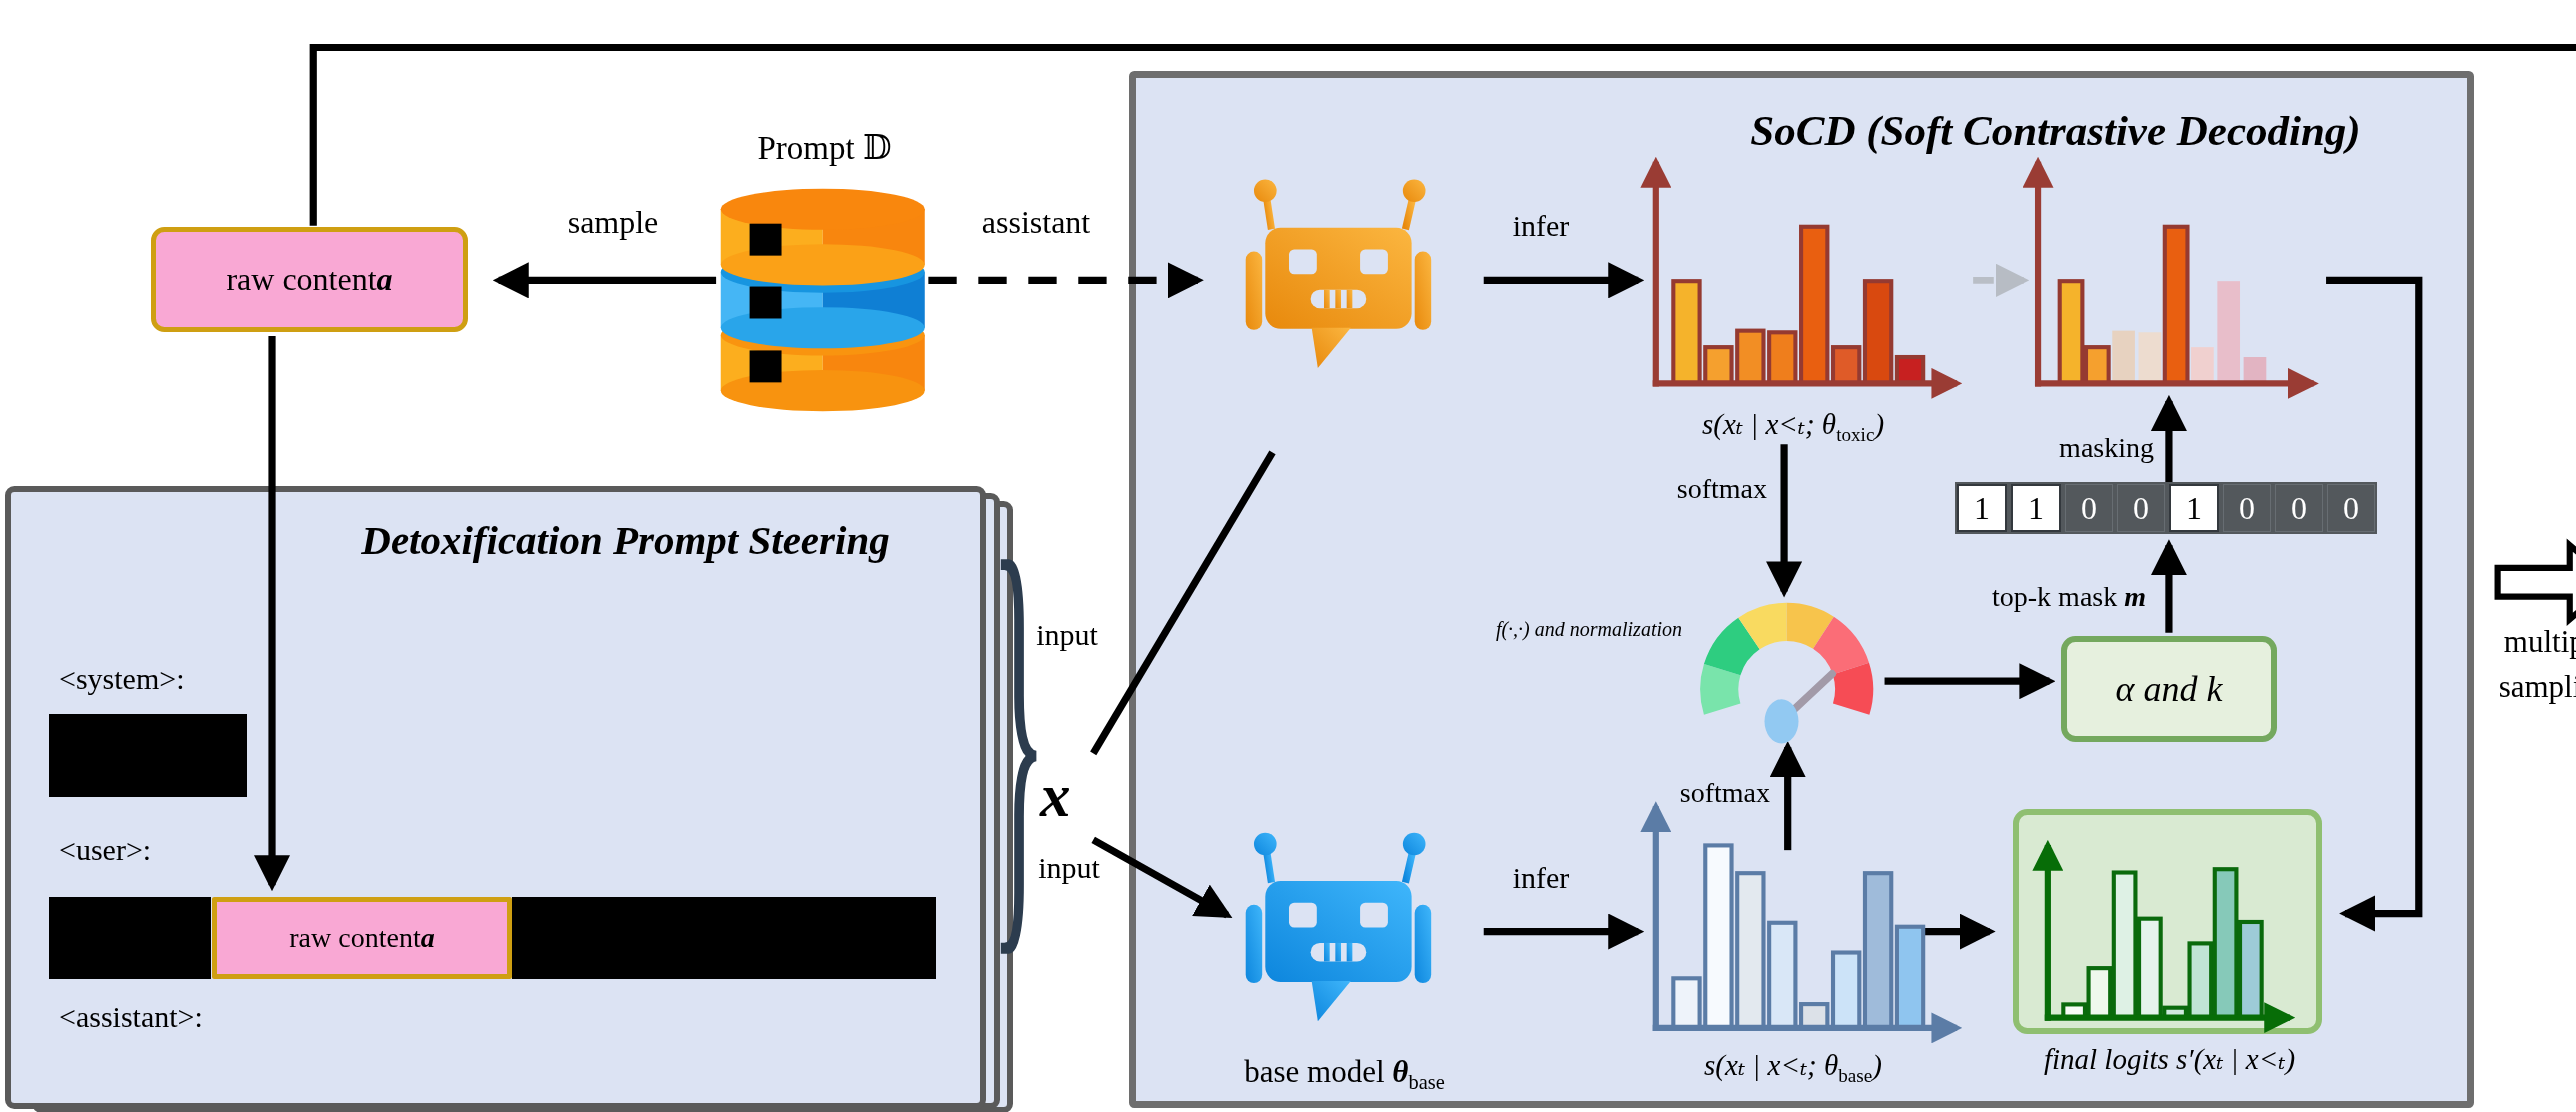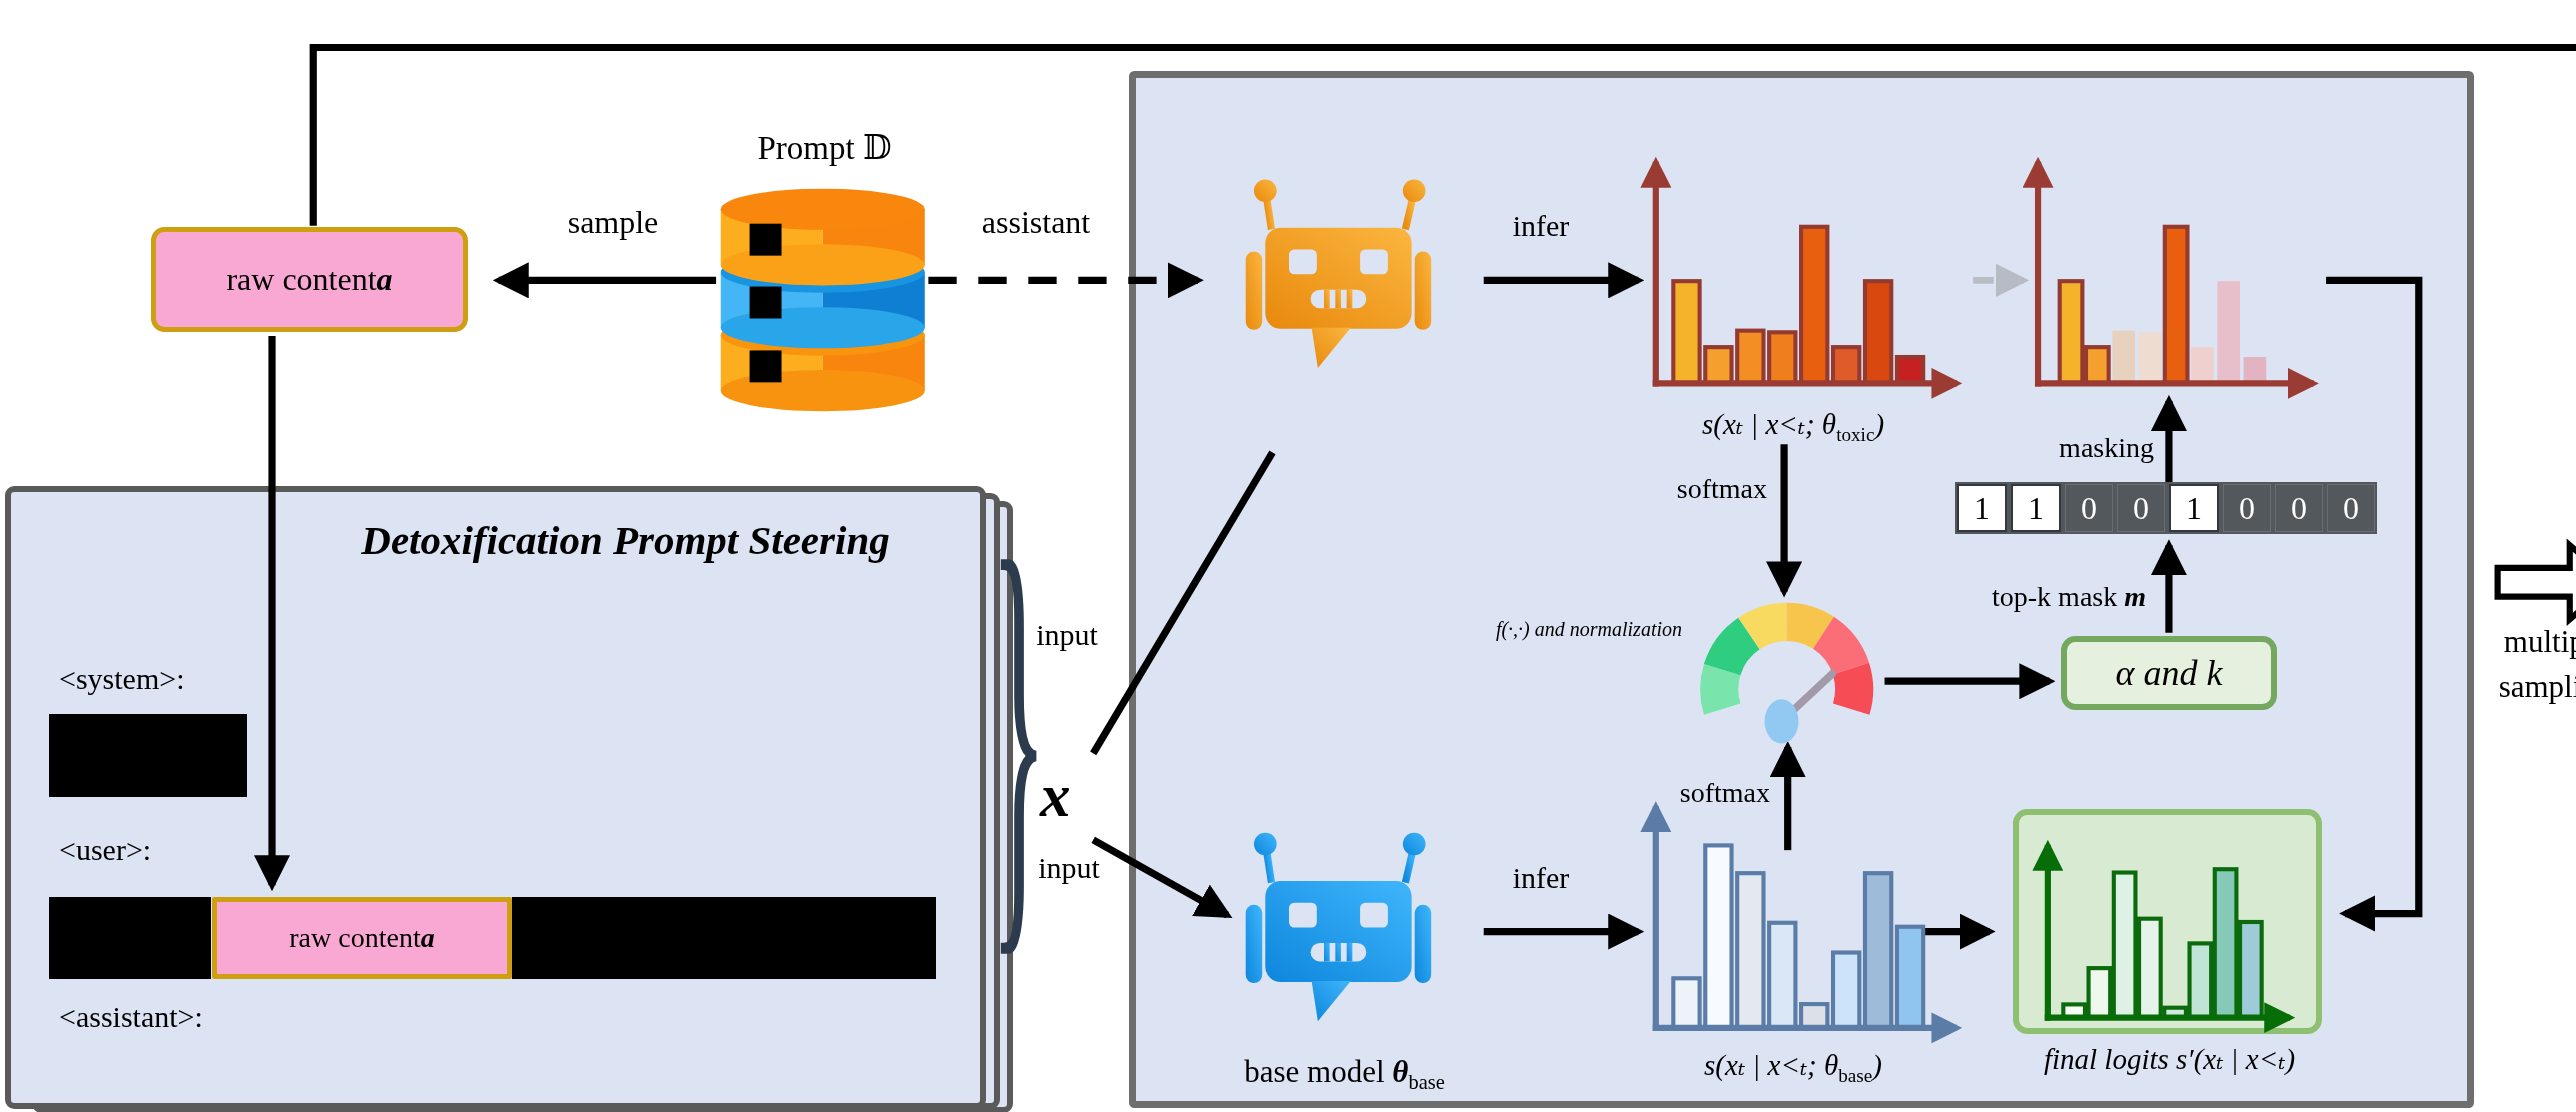--- a/index.html
+++ b/index.html
@@ -44,21 +44,21 @@
   </div>
 
   <div class="black" style="left:49px;top:714px;width:198px;height:83px;"></div>
   <div class="black" style="left:49px;top:897px;width:162px;height:82px;"></div>
   <div class="black" style="left:512px;top:897px;width:424px;height:82px;"></div>
   <div class="goldbox" style="left:212px;top:897px;width:300px;height:82px;border-radius:2.1px;font-size:28px;">
     <span>raw content </span>
       <b class="m">a</b>
   </div>
 
-  <div class="greenbox" style="left:2061px;top:636px;width:216px;height:74px;border-color:#74a85e;background:#e6f0de;font-size:36px;">
+  <div class="greenbox" style="left:2061px;top:636px;width:216px;height:106px;border-color:#74a85e;background:#e6f0de;font-size:36px;">
     <span class="m">α and k</span>
   </div>
 
   <div class="abs" style="left:2013px;top:809px;width:309px;height:225px;background:#d9ead2;border:6.2px solid #8fbf71;border-radius:14.4px;box-sizing:border-box;"></div>
 
   <svg class="abs" style="left:0;top:0;" width="3766" height="1113" viewBox="0 0 7310 2160">
     <defs>
       <marker id="mB" viewBox="0 0 6 6" markerUnits="strokeWidth" markerWidth="5" markerHeight="5" refX="5" refY="3" orient="auto">
         <path d="M0,0 L6,3 L0,6 Z" fill="#000"></path>
       </marker>
@@ -300,20 +300,21 @@
   <div class="title" style="left:239px;top:516px;width:773px;text-align:center;font-size:41px;font-style:italic;">Detoxification Prompt Steering</div>
   <div class="lbl" style="left:59px;top:662px;">&lt;system&gt;:</div>
   <div class="lbl" style="left:59px;top:833px;">&lt;user&gt;:</div>
   <div class="lbl" style="left:59px;top:1000px;">&lt;assistant&gt;:</div>
 
   <div class="brace">}</div>
   <div class="lbl" style="left:1040px;top:761px;font-size:61px;font-weight:bold;font-style:italic;">x</div>
   <div class="lbl c" style="left:1018px;top:618px;width:98px;">input</div>
   <div class="lbl c" style="left:1020px;top:851px;width:98px;">input</div>
 
+  <div class="title" style="left:1638px;top:106px;width:835px;text-align:center;">SoCD (Soft Contrastive Decoding)</div>
   <div class="lbl c" style="left:1492px;top:209px;width:98px;">infer</div>
   <div class="lbl c" style="left:1618px;top:407px;width:350px;font-size:29px;">
     <span class="m">s(xₜ | x&lt;ₜ; θ</span><sub>toxic</sub><span class="m">)</span>
   </div>
   <div class="lbl r" style="left:2025px;top:432px;width:129px;font-size:28px;">masking</div>
   <div id="mask-strip">
       <div class="mcell on">1</div>
       <div class="mcell on">1</div>
       <div class="mcell off">0</div>
       <div class="mcell off">0</div>

